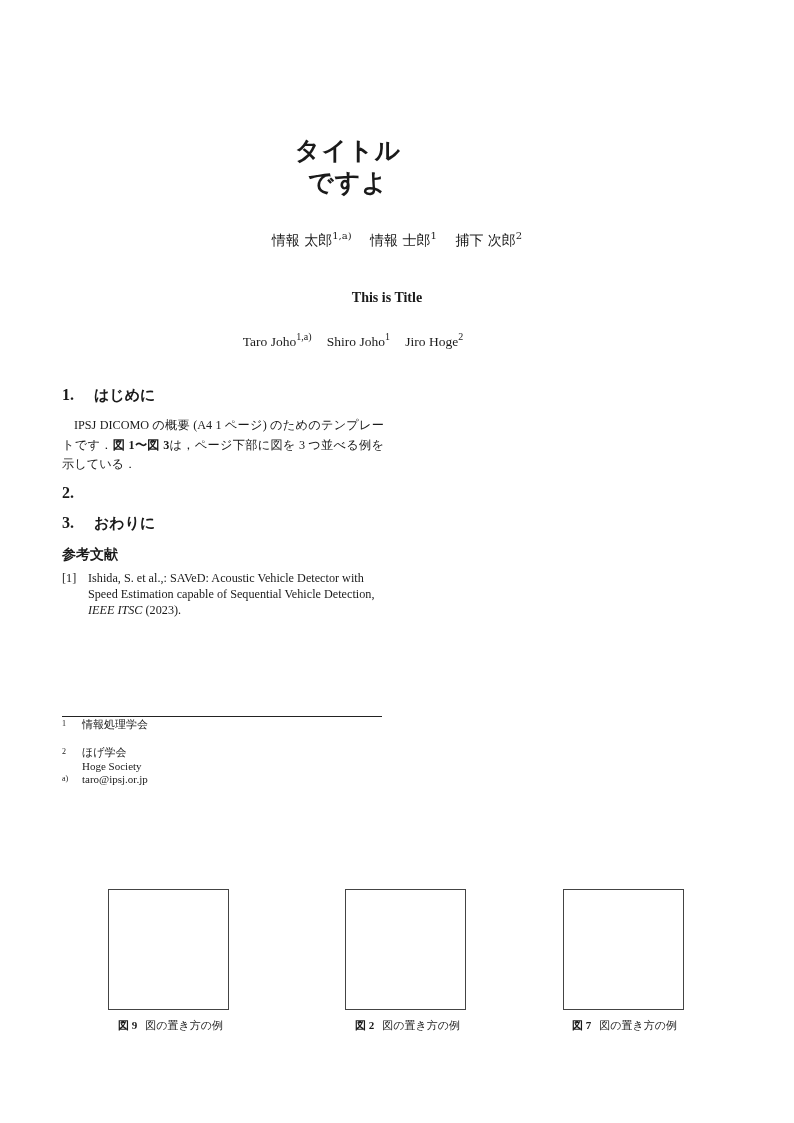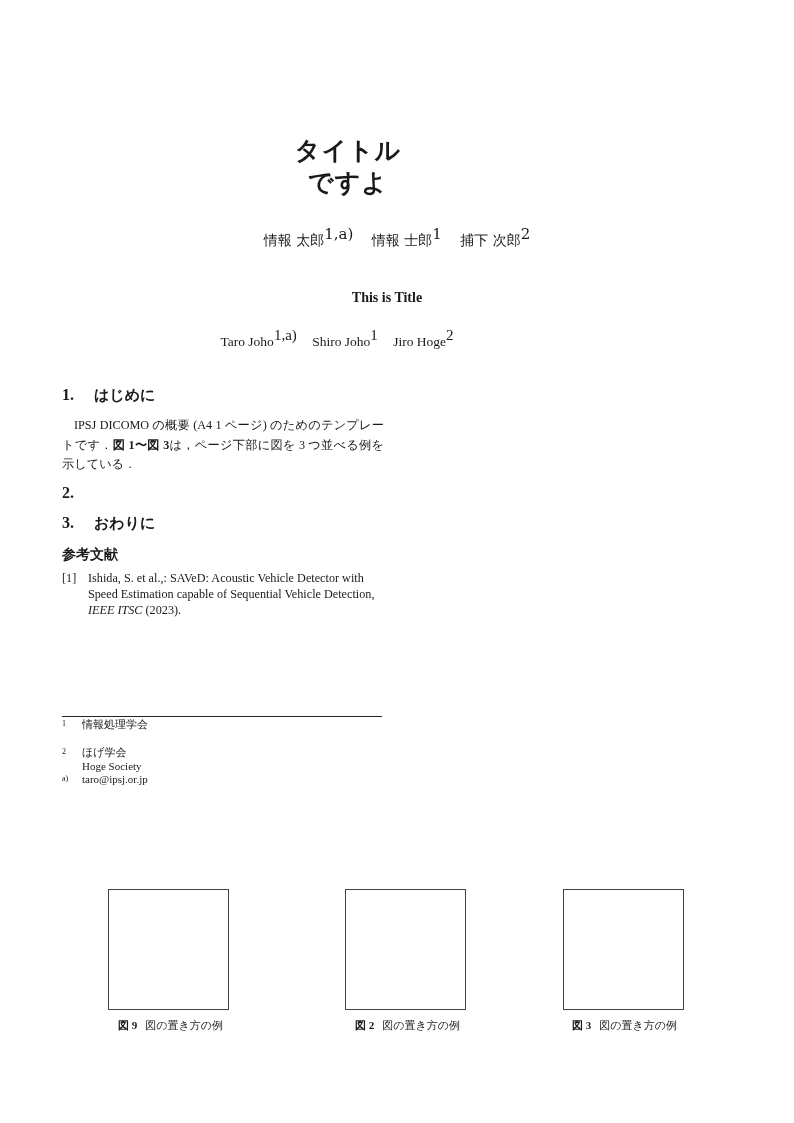--- a/index.html
+++ b/index.html
@@ -3,24 +3,24 @@
 <meta charset="utf-8">
 <style>
   html, body { margin:0; padding:0; background:#ffffff; }
   body { width:794px; height:1123px; position:relative; overflow:hidden; color:#1a1a1a;
          font-family:"DejaVu Serif","Liberation Serif",serif; }
   .abs { position:absolute; }
   .jtitle { left:0; width:696px; text-align:center; font-family:"DejaVu Sans","Liberation Sans",sans-serif;
             font-size:25px; line-height:30px; font-weight:bold; letter-spacing:1px; }
   .jauthors { top:232px; left:0; width:794px; text-align:center; font-size:14px; }
   .jauthors span.a { margin:0 7px; }
-  sup { font-size:15px; vertical-align:6px; line-height:0; }
+  sup { font-size:10px; vertical-align:6px; line-height:0; }
   .etitle { top:290px; left:0; width:774px; text-align:center; font-family:"Liberation Serif",serif;
             font-size:14px; font-weight:bold; }
-  .eauthors { top:334px; left:0; width:674px; text-align:center; font-family:"Liberation Serif",serif; font-size:13.5px; }
+  .eauthors { top:334px; left:16px; width:674px; text-align:center; font-family:"Liberation Serif",serif; font-size:13.5px; }
   .eauthors span.a { margin:0 6px; }
   .sec { left:62px; font-family:"DejaVu Sans","Liberation Sans",sans-serif; font-weight:bold; font-size:15px; }
   .sec .num { font-family:"Liberation Serif",serif; font-size:16px; display:inline-block; width:32px; }
   .body { left:62px; width:322px; font-family:"Liberation Serif","DejaVu Serif",serif; font-size:12.2px; line-height:19.5px; text-align:justify; }
   .refhead { left:62px; top:546px; font-family:"DejaVu Sans","Liberation Sans",sans-serif; font-weight:bold; font-size:14px; }
   .ref { left:62px; top:570px; width:322px; font-family:"Liberation Serif",serif; font-size:12.2px; line-height:16px; }
   .ref .lbl { position:absolute; left:0; top:0; }
   .ref .txt { margin-left:26px; display:block; }
   .rule { left:62px; top:716px; width:320px; height:0; border-top:1px solid #222; }
   .fn { left:62px; width:320px; font-family:"Liberation Serif",serif; font-size:11px; line-height:13.5px; }
@@ -93,14 +93,14 @@
 <div class="abs fig" style="left:345px;"></div>
 <div class="abs fig" style="left:563px;"></div>
 
 <div class="abs cap" style="left:118px;">
   <b>図 9</b><span>図の置き方の例</span>
 </div>
 <div class="abs cap" style="left:355px;">
   <b>図 2</b><span>図の置き方の例</span>
 </div>
 <div class="abs cap" style="left:572px;">
-  <b>図 3</b><span>図の置き方の例</span>
+  <b>図 7</b><span>図の置き方の例</span>
 </div>
 
 </body></html>

